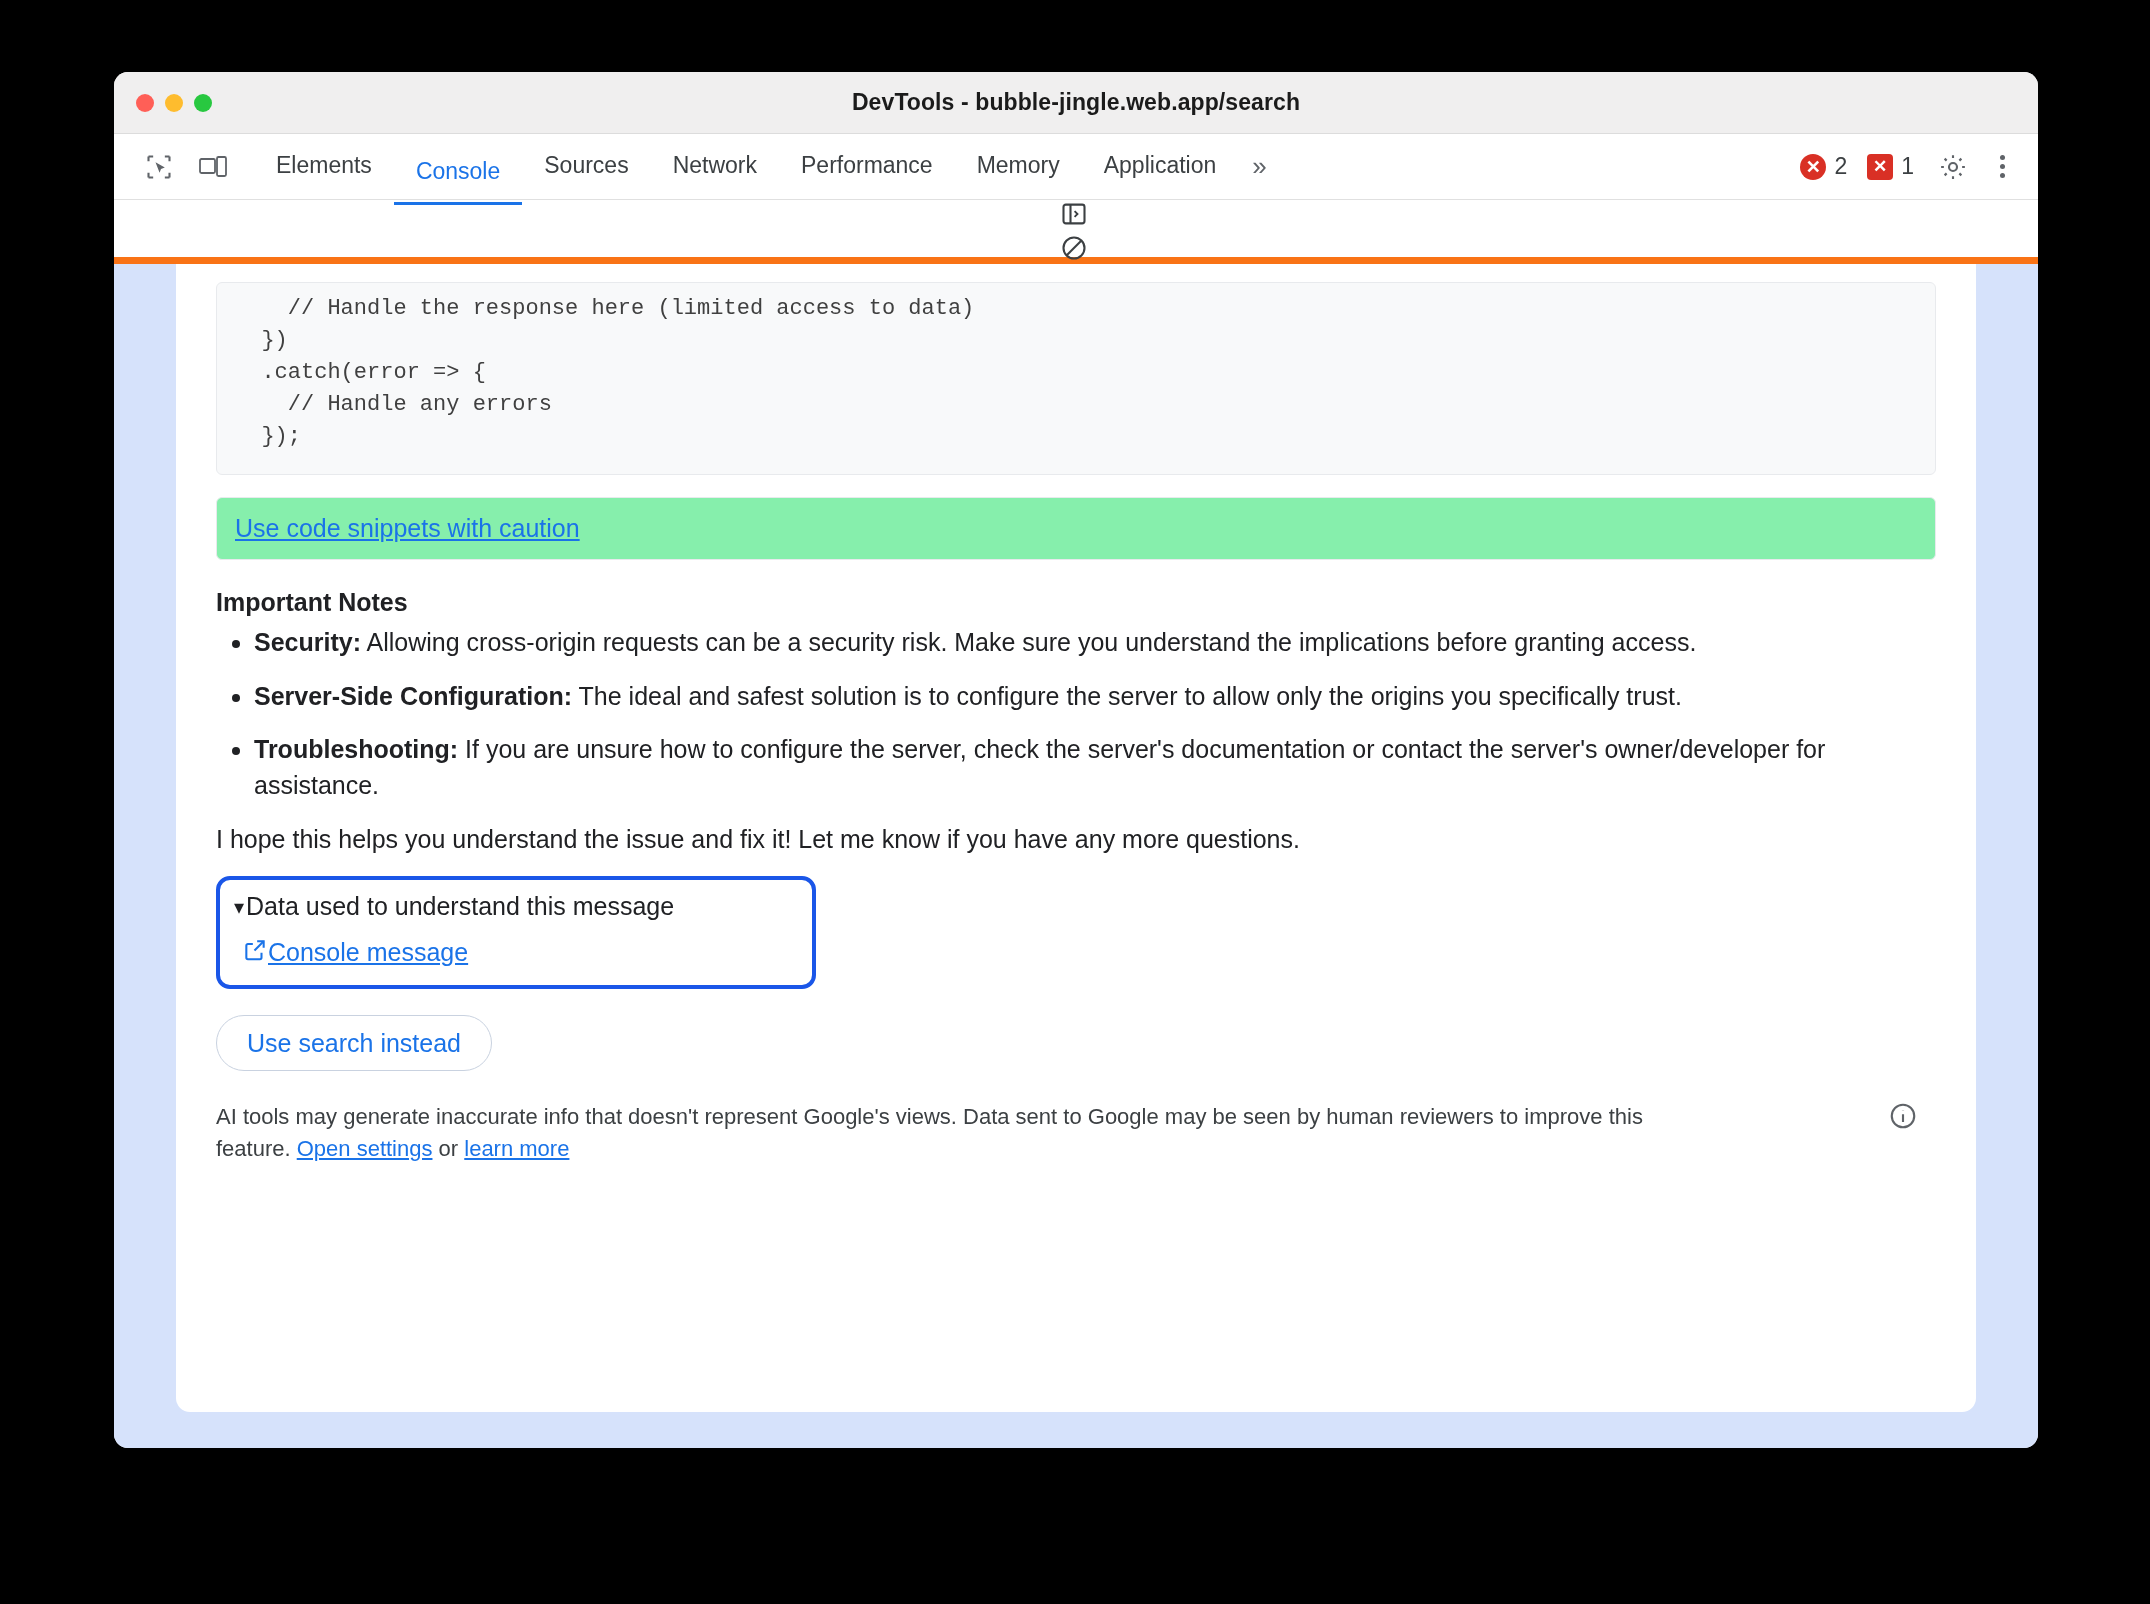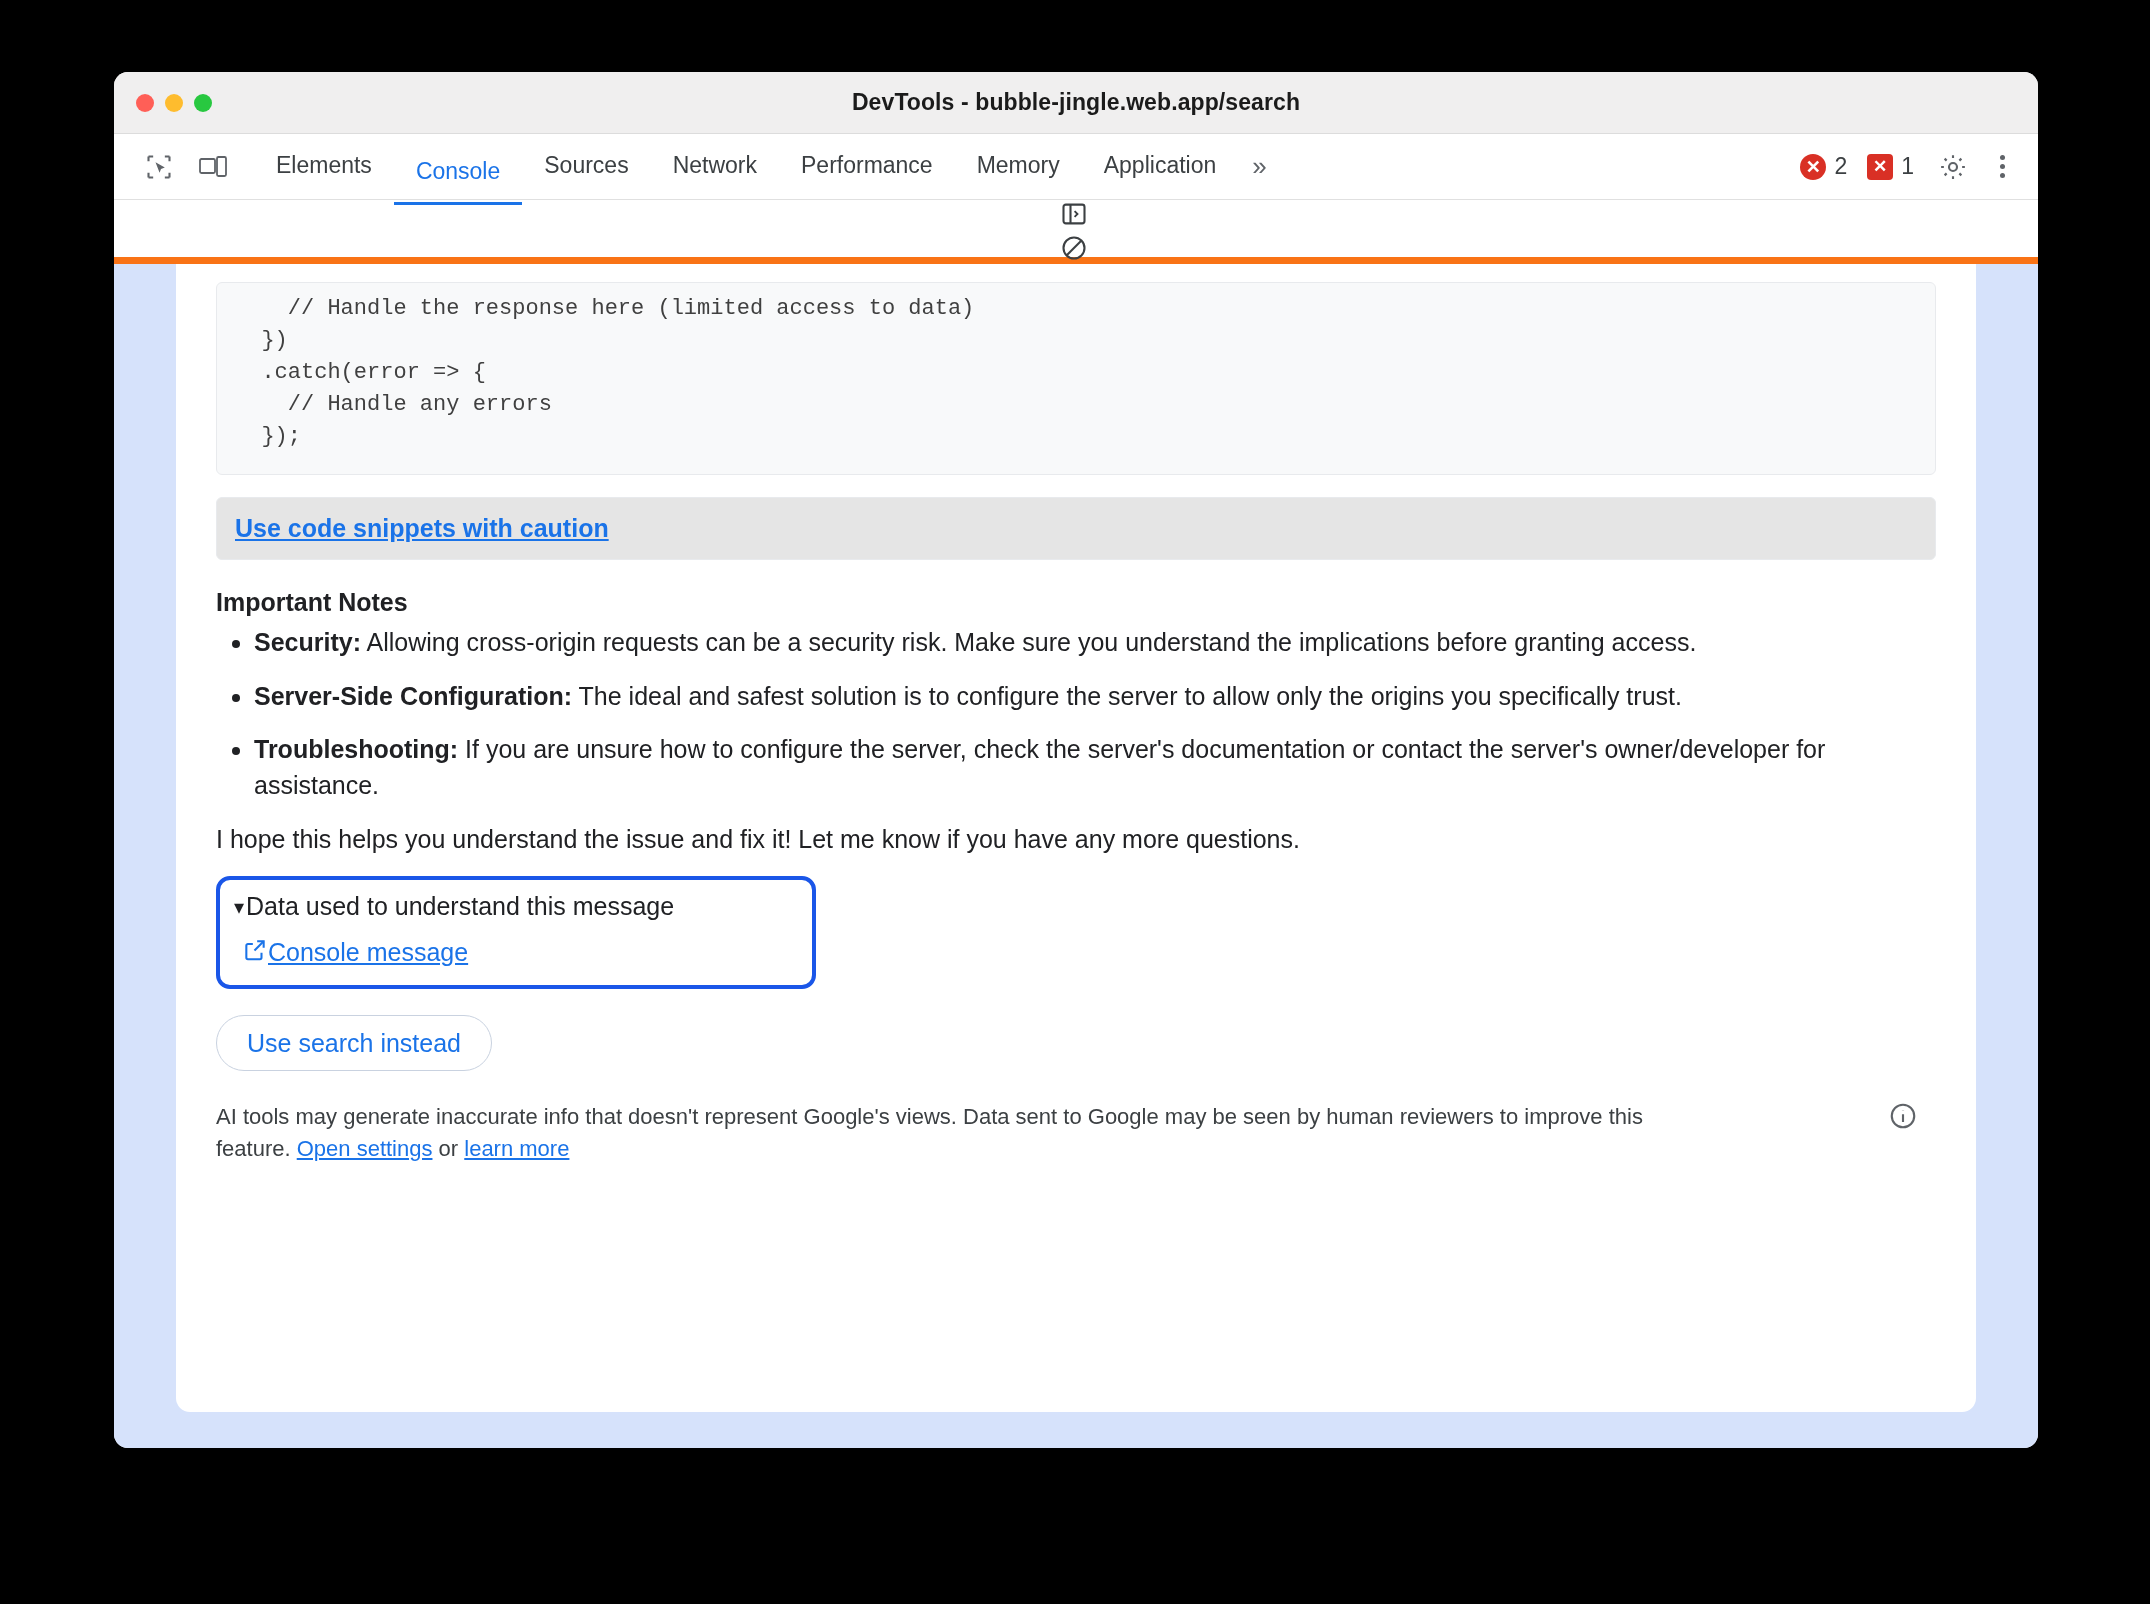--- a/index.html
+++ b/index.html
@@ -174,25 +174,24 @@
     font-family: "Liberation Mono", monospace;
     font-size: 22px;
     line-height: 1.45;
     color: #404040;
     white-space: pre;
     overflow: hidden;
     margin-top: 4px;
   }
   .caution-bar {
     margin-top: 16px;
-    background: #e5e5e5;
+    background: #86efac;
     border: 1px solid #e8eaed;
     border-radius: 6px;
     padding: 16px 18px;
-    font-weight: bold;
   }
   .link {
     color: #1a73e8;
     text-decoration: underline;
     font-size: 25px;
     cursor: pointer;
   }
   h3.notes-title {
     font-size: 25px;
     font-weight: bold;

